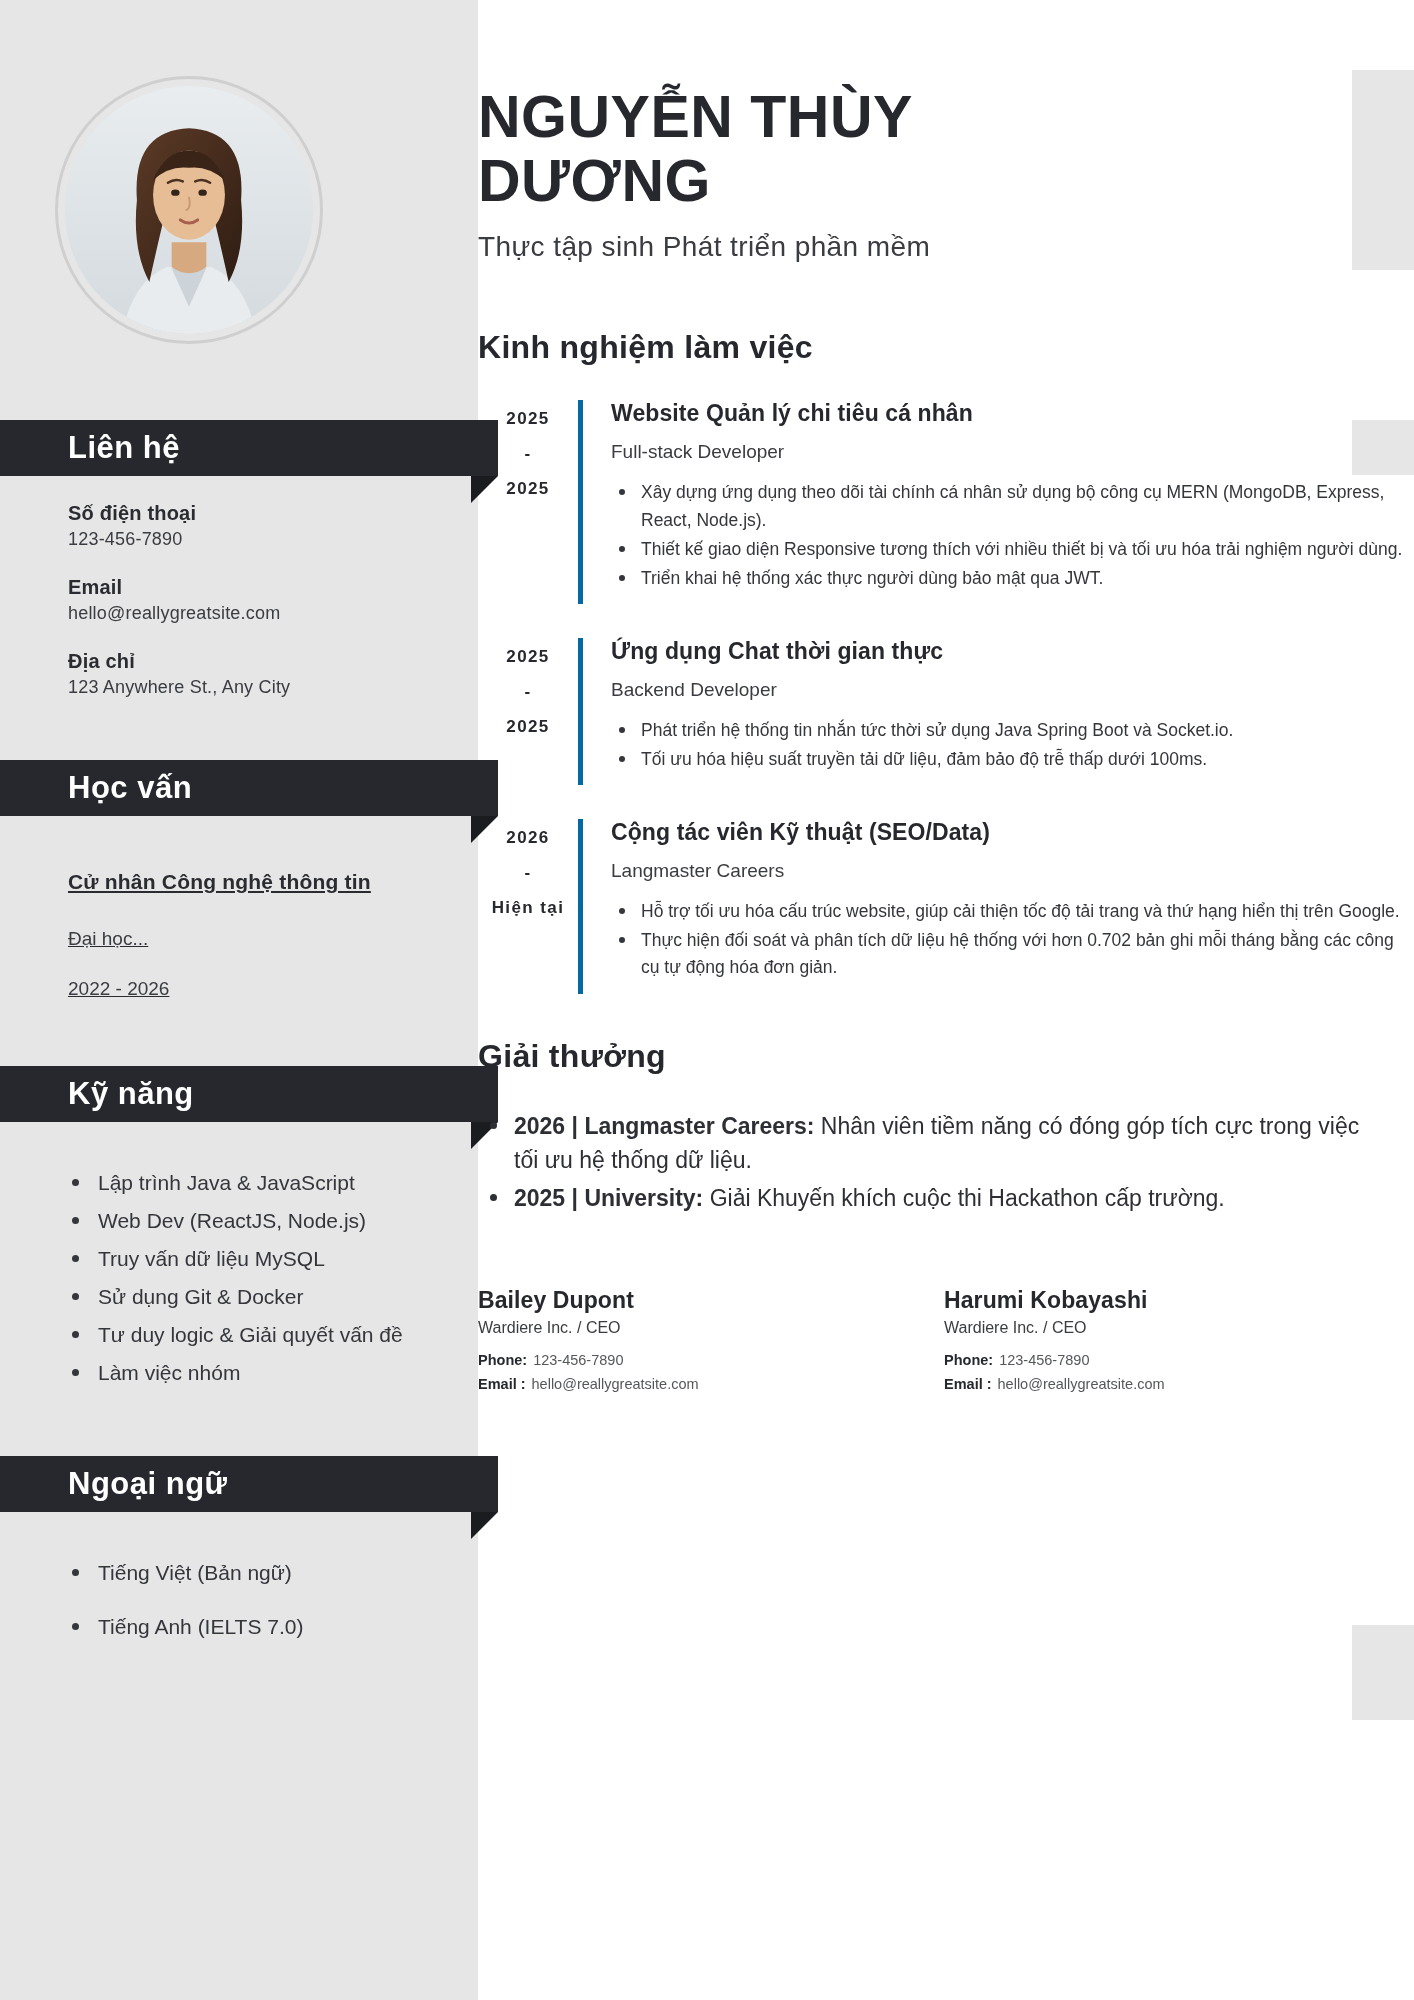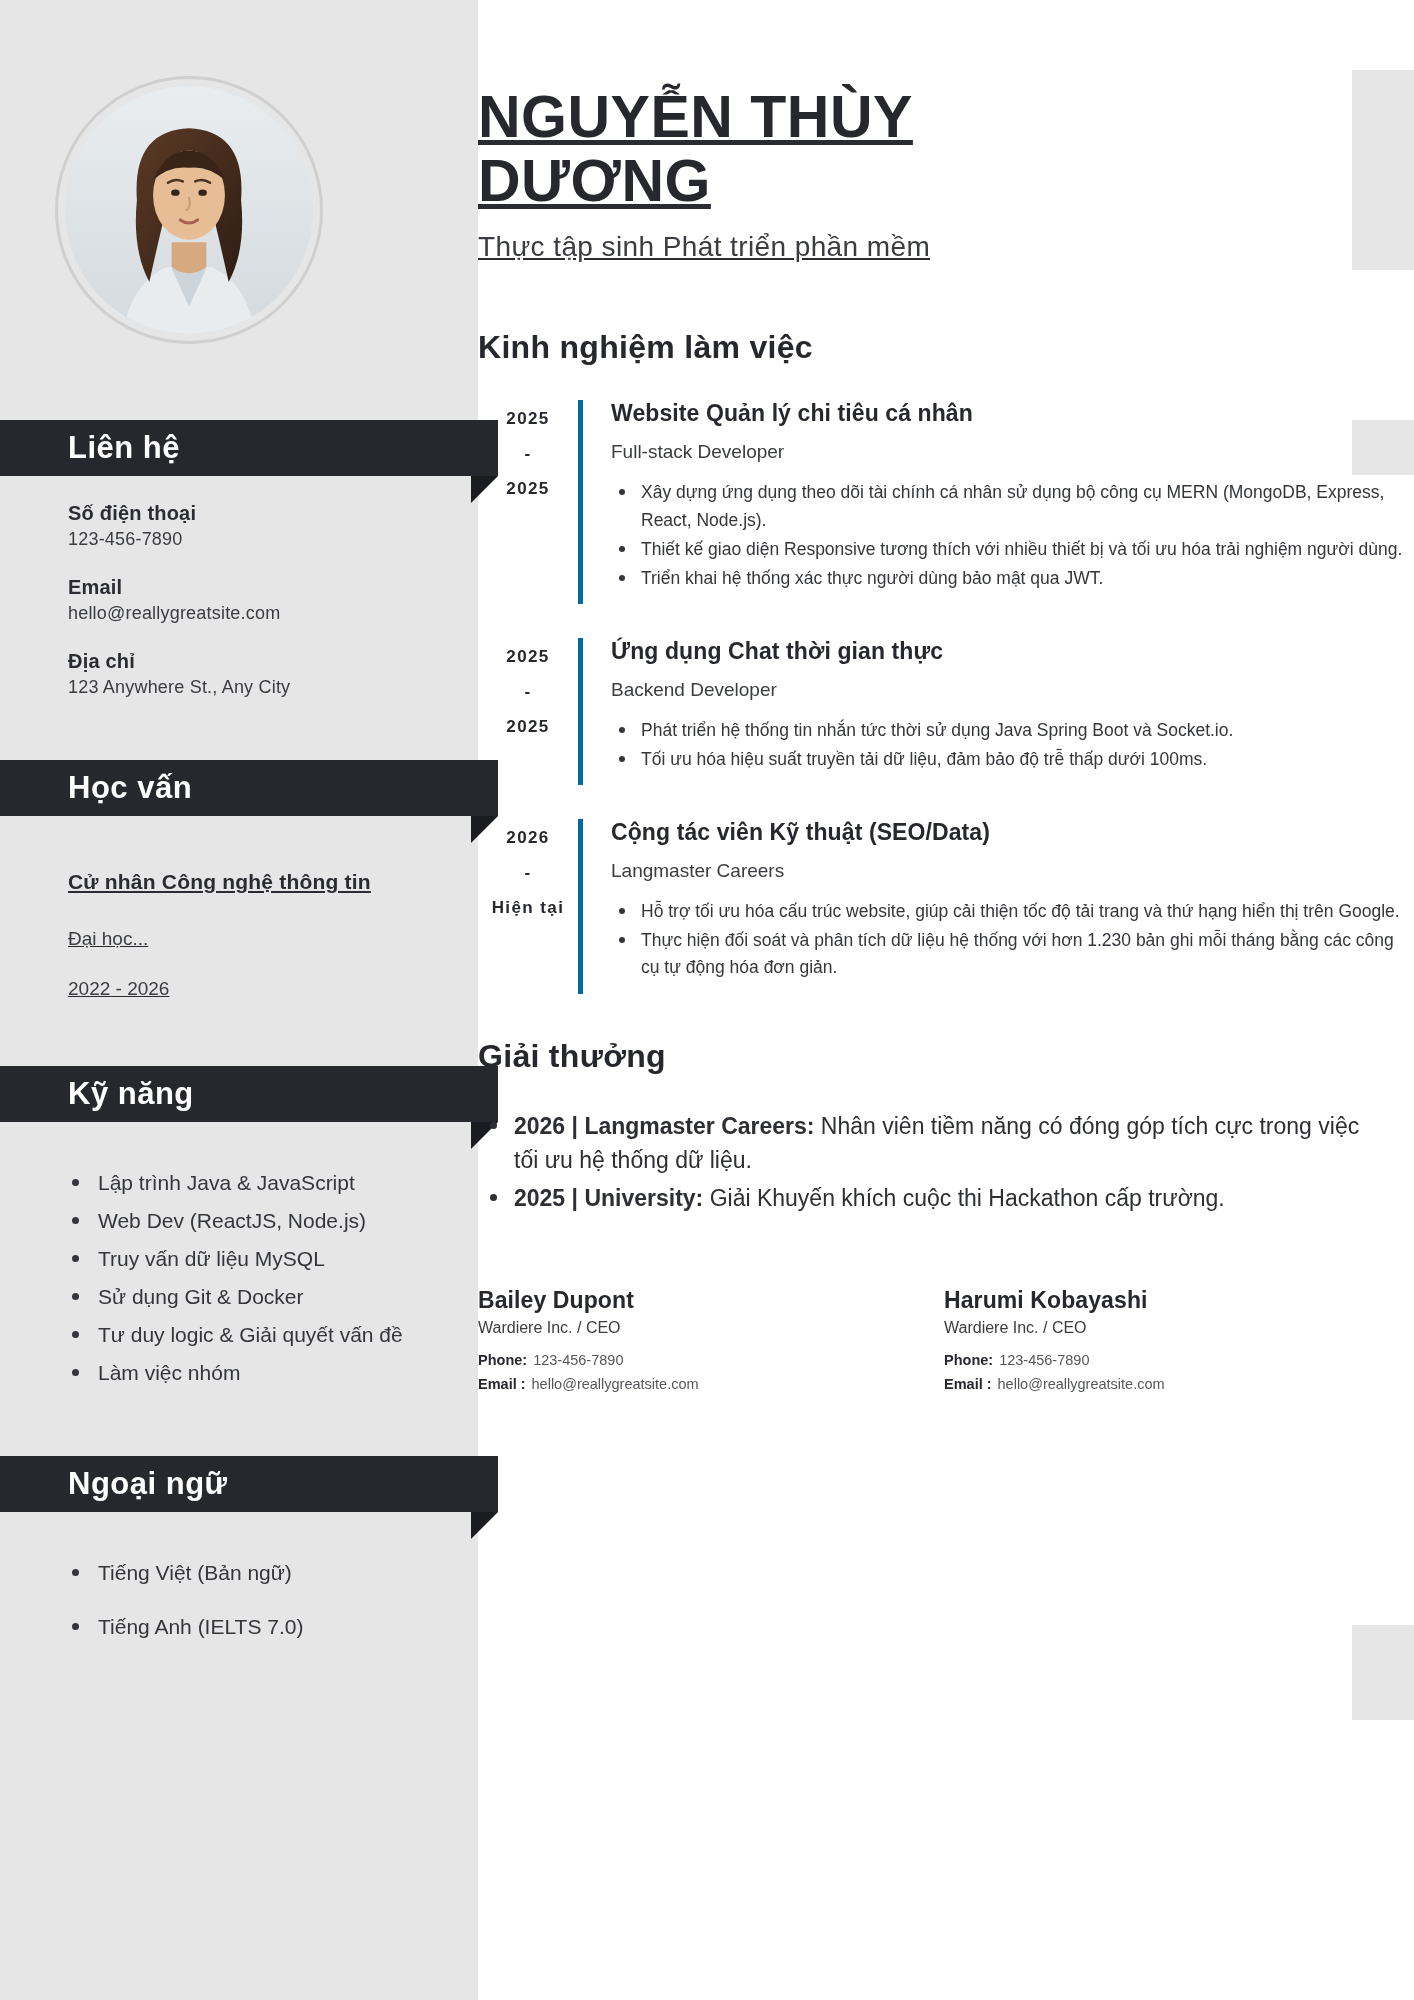--- a/index.html
+++ b/index.html
@@ -132,21 +132,21 @@
 
   
   .main {
     position: absolute;
     left: 478px;
     top: 0;
     width: 936px;
     height: 2000px;
   }
 
-  .header-block { padding: 86px 60px 0 0; text-decoration: underline; }
+  .header-block { padding: 86px 60px 0 0; }
   .name {
     font-size: 59px;
     font-weight: bold;
     line-height: 1.08;
     letter-spacing: 0.5px;
     color: #26282e;
     max-width: 520px;
   }
   .role {
     font-size: 28px;
@@ -422,21 +422,21 @@
         <div class="job-date">
           <div>2026</div>
           <div>-</div>
           <div>Hiện tại</div>
         </div>
         <div class="job-body">
           <div class="job-title">Cộng tác viên Kỹ thuật (SEO/Data)</div>
           <div class="job-sub">Langmaster Careers</div>
           <ul class="job-points">
             <li>Hỗ trợ tối ưu hóa cấu trúc website, giúp cải thiện tốc độ tải trang và thứ hạng hiển thị trên Google.</li>
-            <li>Thực hiện đối soát và phân tích dữ liệu hệ thống với hơn 1.230 bản ghi mỗi tháng bằng các công cụ tự động hóa đơn giản.</li>
+            <li>Thực hiện đối soát và phân tích dữ liệu hệ thống với hơn 0.702 bản ghi mỗi tháng bằng các công cụ tự động hóa đơn giản.</li>
           </ul>
         </div>
       </div>
     </div>
 
     <div class="sec-awd">
       <div class="sec-head">Giải thưởng</div>
       <ul class="award-list">
         <li><span class="award-label">2026 | Langmaster Careers:</span><span> Nhân viên tiềm năng có đóng góp tích cực trong việc tối ưu hệ thống dữ liệu.</span></li>
         <li><span class="award-label">2025 | University:</span><span> Giải Khuyến khích cuộc thi Hackathon cấp trường.</span></li>

